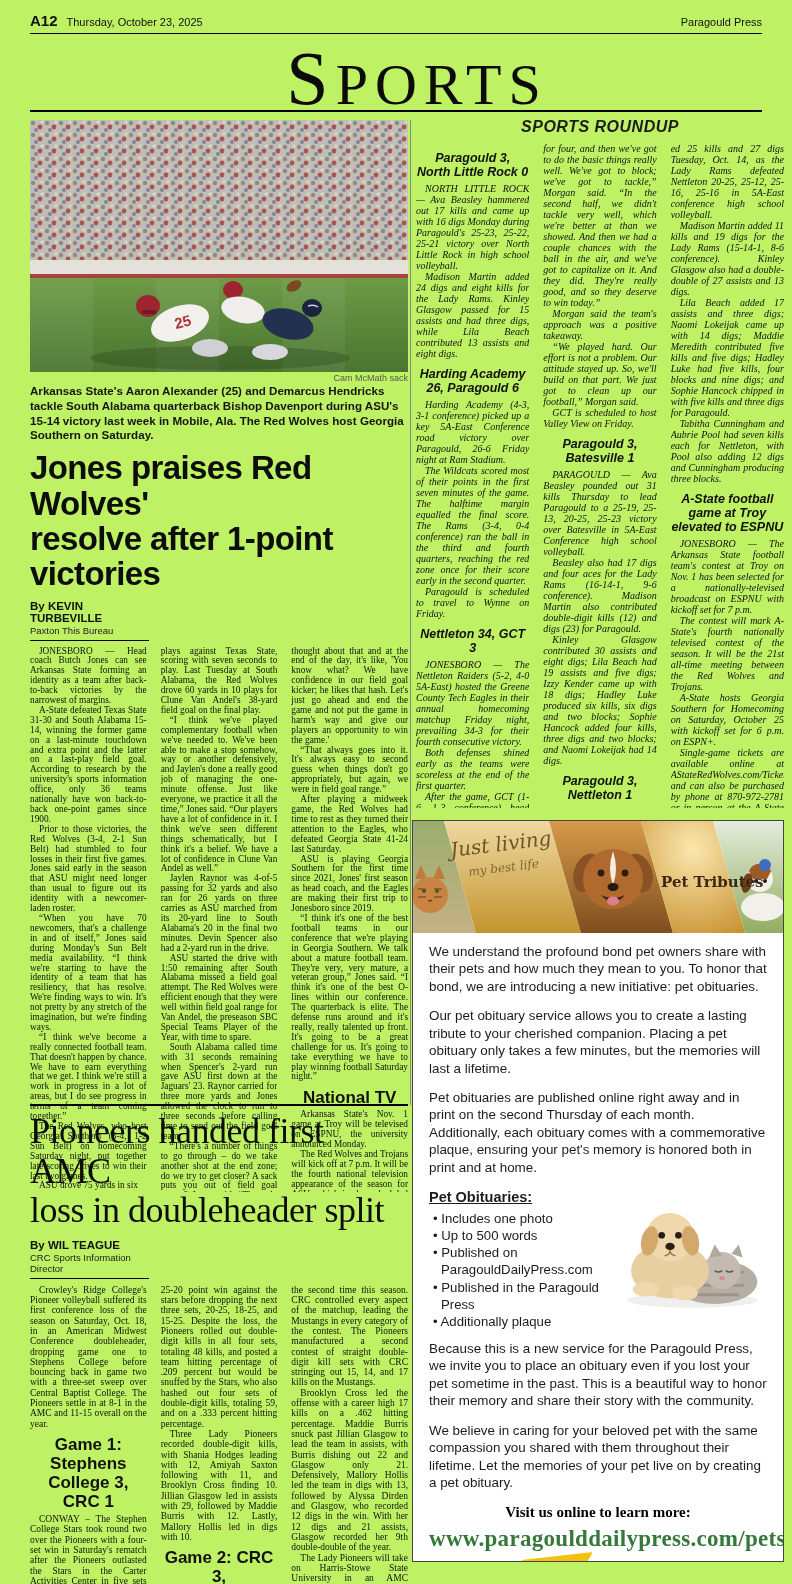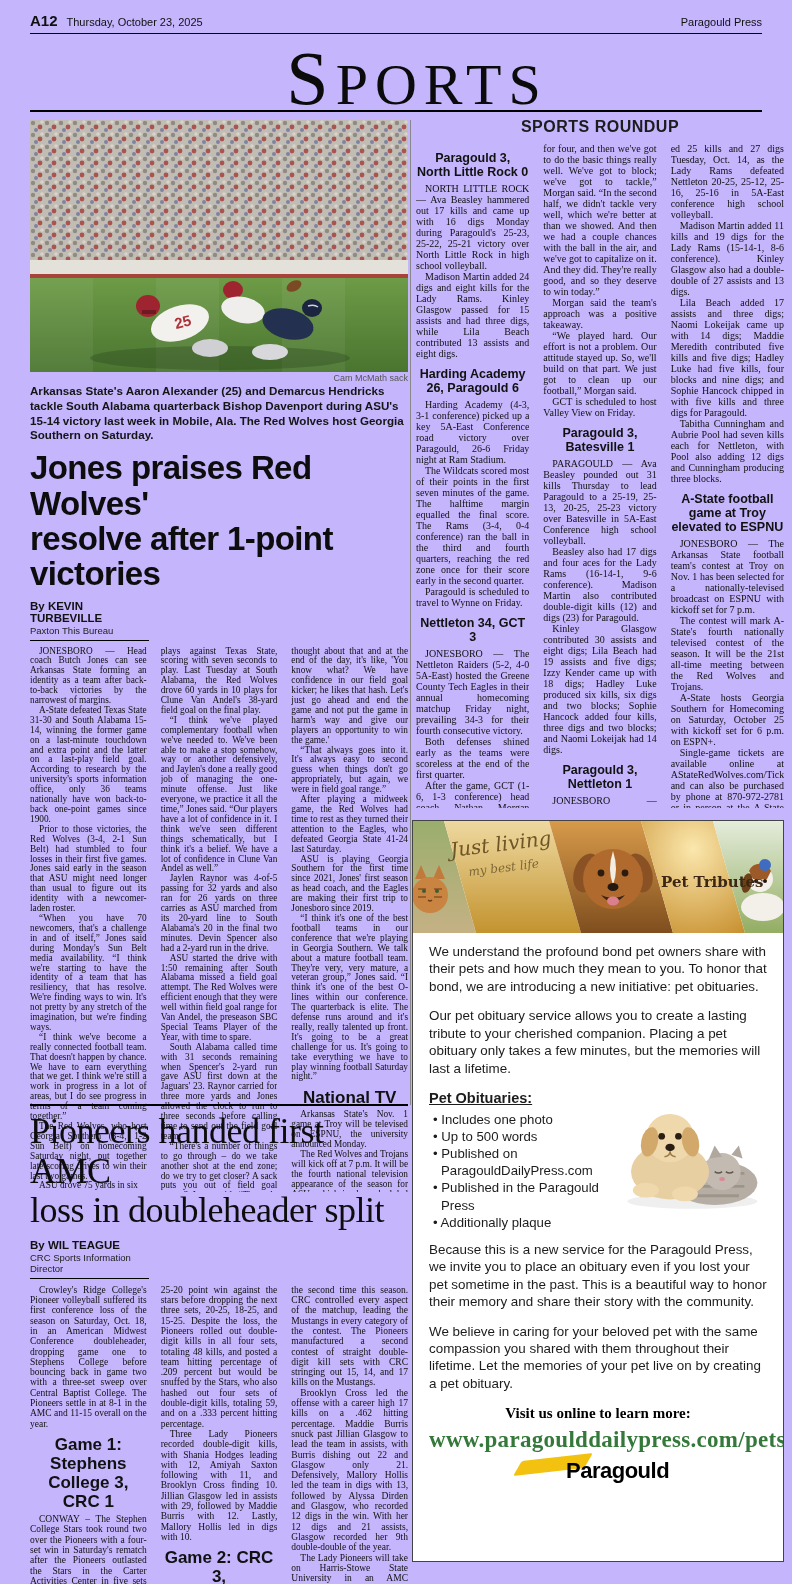--- a/index.html
+++ b/index.html
@@ -1,18 +1,18 @@
 <!DOCTYPE html>
 <html lang="en"><head>
 <meta charset="utf-8">
 <style>
   html,body{margin:0;padding:0;background:#ffffff;}
   body{width:792px;height:1584px;position:relative;overflow:hidden;
        font-family:"Liberation Serif",serif;color:#111;}
-  .page{position:absolute;inset:0;background:#c4b5fd;}
+  .page{position:absolute;inset:0;background:#bef264;}
 
   
   .hdr-row{position:absolute;left:30px;right:30px;top:12px;display:flex;
            justify-content:space-between;align-items:baseline;
            font-family:"Liberation Sans",sans-serif;}
   .hdr-left{display:flex;align-items:baseline;}
   .page-num{font-weight:bold;font-size:15px;}
   .hdr-date{font-size:11px;margin-left:9px;}
   .hdr-pub{font-size:11px;}
   .rule-1{position:absolute;left:30px;right:30px;top:33px;border-top:1.5px solid #000;}
@@ -42,21 +42,21 @@
   .para{margin:0;text-indent:9px;}
   .para.cont{text-indent:0;}
   .sub-h{font-family:"Liberation Sans",sans-serif;font-weight:bold;font-size:17px;
          text-align:center;margin:6px 0 3px;line-height:1.12;white-space:pre-line;text-indent:0;}
   .col > :first-child{margin-top:0;}
 
   .divider-v{position:absolute;left:410px;top:120px;height:985px;width:1px;background:#888;}
   .divider-h{position:absolute;left:30px;top:1104px;width:378px;border-top:2px solid #000;}
 
   
-  .roundup{position:absolute;left:416px;top:118px;width:368px;}
+  .roundup{position:absolute;left:416px;top:118px;width:368px;font-style:italic;}
   .roundup-title{font-family:"Liberation Sans",sans-serif;font-weight:800;font-size:16px;
                  letter-spacing:0.5px;text-align:center;color:#1c1c1c;margin-bottom:7px;}
   .roundup .col{width:116px;height:665px;font-size:10px;line-height:11px;}
   .roundup .sub-h{font-size:12.5px;margin:8px 0 4px;}
 
   
   .pioneers{position:absolute;left:30px;top:1112px;width:378px;}
   .p-headline{font-family:"Liberation Serif",serif;font-weight:normal;font-size:36px;
               line-height:1.1;letter-spacing:-0.5px;margin:0 0 8px;white-space:pre-line;color:#0d0d0d;}
   .pioneers .col{height:342px;font-size:9.5px;line-height:10.3px;}
@@ -324,20 +324,21 @@
 
       <text x="38" y="36" font-family="DejaVu Serif, serif" font-style="italic" font-size="20" fill="#6e5526" transform="rotate(-7 38 36)">Just living</text>
       <text x="56" y="55" font-family="DejaVu Serif, serif" font-style="italic" font-size="12" fill="#7d6738" transform="rotate(-7 56 55)">my best life</text>
       <text x="248" y="66" font-family="DejaVu Serif, serif" font-weight="bold" font-size="15" fill="#3c2715">Pet Tributes</text>
     </svg>
 
     <div class="ad-body">
       <div>
           <p class="ad-p">We understand the profound bond pet owners share with their pets and how much they mean to you. To honor that bond, we are introducing a new initiative: pet obituaries.</p>
           <p class="ad-p">Our pet obituary service allows you to create a lasting tribute to your cherished companion. Placing a pet obituary only takes a few minutes, but the memories will last a lifetime.</p>
+          <p class="ad-p">Pet obituaries are published online right away and in print on the second Thursday of each month. Additionally, each obituary comes with a commemorative plaque, ensuring your pet's memory is honored both in print and at home.</p>
         </div>
 
       <div class="list-row">
         <div class="list-col">
           <div class="list-title">Pet Obituaries:</div>
           <div>
               <div class="li-row">Includes one photo</div>
               <div class="li-row">Up to 500 words</div>
               <div class="li-row">Published on ParagouldDailyPress.com</div>
               <div class="li-row">Published in the Paragould Press</div>

